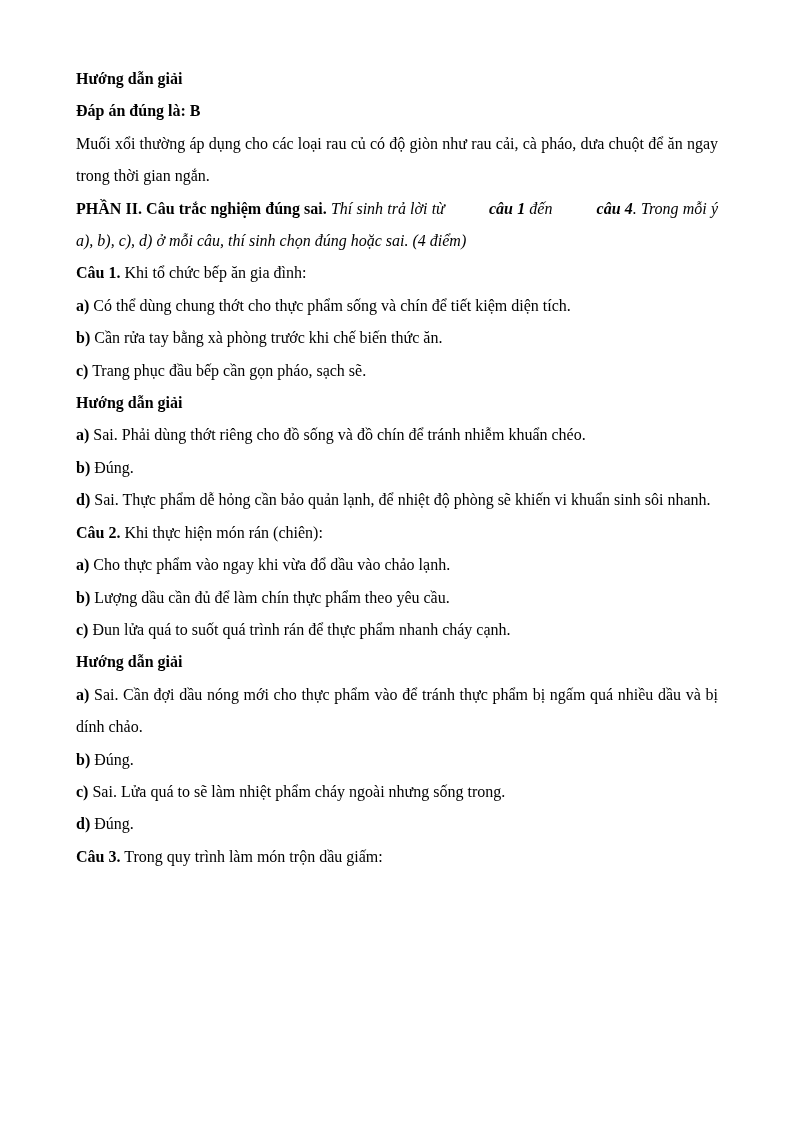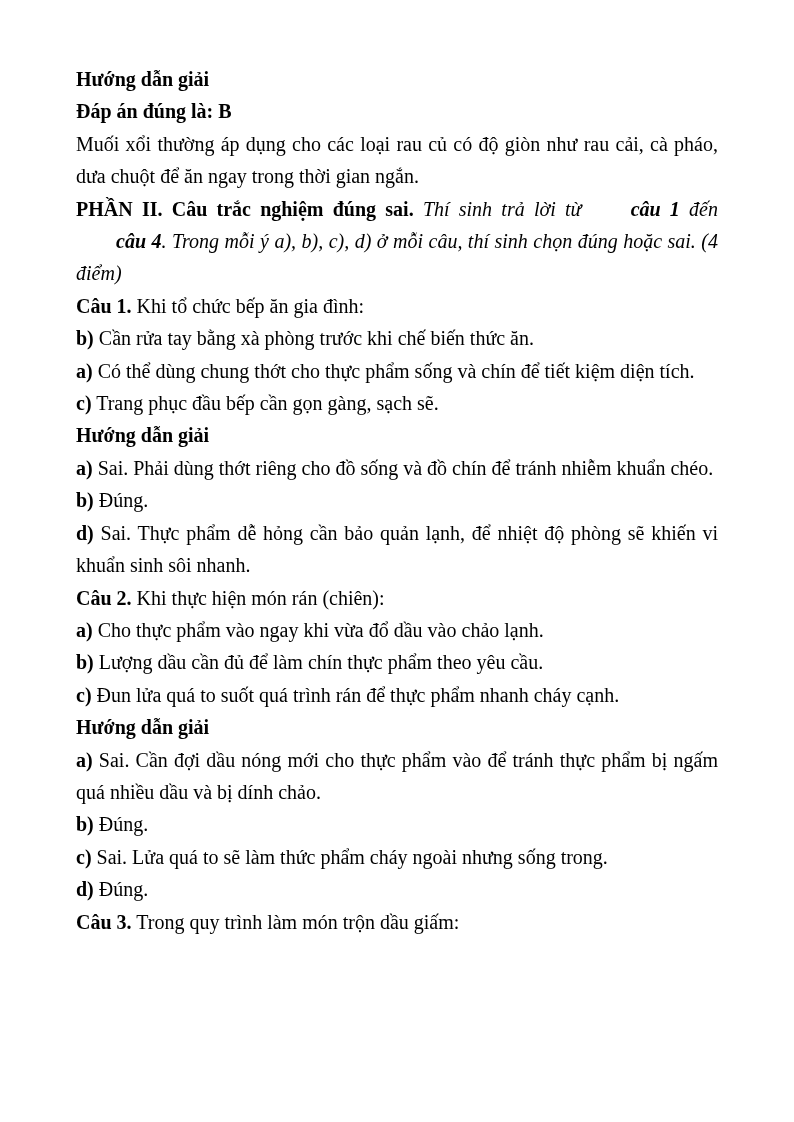--- a/index.html
+++ b/index.html
@@ -10,21 +10,21 @@
   .page {
     position: relative;
     width: 794px;
     height: 1122px;
     box-sizing: border-box;
     margin: 0 auto;
     background: #ffffff;
     color: #000000;
     padding: 63px 76px 40px 76px;
     font-family: "Liberation Serif", "DejaVu Serif", serif;
-    font-size: 20px;
+    font-size: 16px;
     line-height: 32.4px;
     overflow: hidden;
   }
   .para {
     margin: 0;
     padding: 0;
     text-align: justify;
   }
   .b  { font-weight: bold; }
   .i  { font-style: italic; margin-top: 22px; }
@@ -39,25 +39,25 @@
   <p class="para"><span class="b">Hướng dẫn giải</span></p>
 
   <p class="para"><span class="b">Đáp án đúng là: B</span></p>
 
   <p class="para"><span class="r">Muối xổi thường áp dụng cho các loại rau củ có độ giòn như rau cải, cà pháo, dưa chuột để ăn ngay trong thời gian ngắn.</span></p>
 
   <p class="para"><span class="b">PHẦN II. Câu trắc nghiệm đúng sai. </span><span class="i">Thí sinh trả lời từ </span><span class="bi">câu 1</span><span class="i"> đến </span><span class="bi">câu 4</span><span class="i">. Trong mỗi ý a), b), c), d) ở mỗi câu, thí sinh chọn đúng hoặc sai. (4 điểm)</span></p>
 
   <p class="para"><span class="b">Câu 1.</span><span class="r"> Khi tổ chức bếp ăn gia đình:</span></p>
 
+  <p class="para"><span class="b">a)</span><span class="r"> Có thể dùng chung thớt cho thực phẩm sống và chín để tiết kiệm diện tích.</span></p>
+
   <p class="para"><span class="b">b)</span><span class="r"> Cần rửa tay bằng xà phòng trước khi chế biến thức ăn.</span></p>
 
-  <p class="para"><span class="b">a)</span><span class="r"> Có thể dùng chung thớt cho thực phẩm sống và chín để tiết kiệm diện tích.</span></p>
-
-  <p class="para"><span class="b">c)</span><span class="r"> Trang phục đầu bếp cần gọn gàng, sạch sẽ.</span></p>
+  <p class="para"><span class="b">c)</span><span class="r"> Trang phục đầu bếp cần gọn pháo, sạch sẽ.</span></p>
 
 
   <p class="para"><span class="b">Hướng dẫn giải</span></p>
 
   <p class="para"><span class="b">a)</span><span class="r"> Sai. Phải dùng thớt riêng cho đồ sống và đồ chín để tránh nhiễm khuẩn chéo.</span></p>
 
   <p class="para"><span class="b">b)</span><span class="r"> Đúng.</span></p>
 
 
   <p class="para"><span class="b">d)</span><span class="r"> Sai. Thực phẩm dễ hỏng cần bảo quản lạnh, để nhiệt độ phòng sẽ khiến vi khuẩn sinh sôi nhanh.</span></p>
@@ -70,20 +70,20 @@
 
   <p class="para"><span class="b">c)</span><span class="r"> Đun lửa quá to suốt quá trình rán để thực phẩm nhanh cháy cạnh.</span></p>
 
 
   <p class="para"><span class="b">Hướng dẫn giải</span></p>
 
   <p class="para"><span class="b">a)</span><span class="r"> Sai. Cần đợi dầu nóng mới cho thực phẩm vào để tránh thực phẩm bị ngấm quá nhiều dầu và bị dính chảo.</span></p>
 
   <p class="para"><span class="b">b)</span><span class="r"> Đúng.</span></p>
 
-  <p class="para"><span class="b">c)</span><span class="r"> Sai. Lửa quá to sẽ làm thức phẩm cháy ngoài nhưng sống trong.</span></p>
+  <p class="para"><span class="b">c)</span><span class="r"> Sai. Lửa quá to sẽ làm nhiệt phẩm cháy ngoài nhưng sống trong.</span></p>
 
   <p class="para"><span class="b">d)</span><span class="r"> Đúng.</span></p>
 
   <p class="para"><span class="b">Câu 3.</span><span class="r"> Trong quy trình làm món trộn dầu giấm:</span></p>
 
 
 </div>
 
 </body></html>

